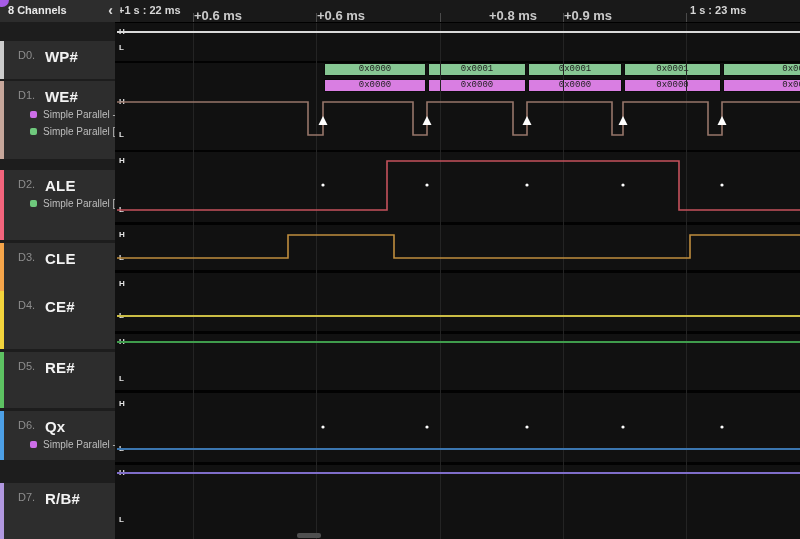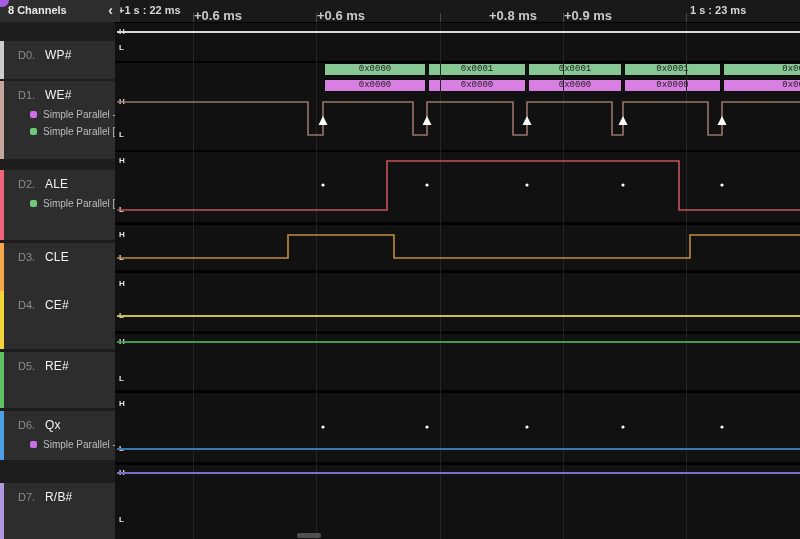--- a/index.html
+++ b/index.html
@@ -8,21 +8,21 @@
 
   
   .sidebar{position:absolute;left:0;top:0;width:115px;height:539px;background:#1d1d1d;z-index:3;}
   .sidebar-header{position:absolute;left:0;top:0;width:120px;height:22px;background:#2d2d2d;}
   .sidebar-title{position:absolute;left:8px;top:4px;font-size:11px;font-weight:bold;color:#e9e9e9;}
   .collapse-btn{position:absolute;right:7px;top:2px;font-size:14px;font-weight:bold;color:#dcdcdc;cursor:pointer;}
   .corner-blob{position:absolute;left:-5px;top:-7px;width:14px;height:14px;border-radius:50%;background:#a75ce6;z-index:9;}
   .ch-row{position:absolute;left:0;width:115px;background:#2d2d2d;overflow:hidden;margin-top:18px;}
   .ch-stripe{position:absolute;left:0;top:0;width:4px;height:100%;}
   .ch-id{position:absolute;left:18px;top:8px;font-size:11px;color:#8d8d8d;}
-  .ch-name{position:absolute;left:45px;top:7px;font-size:12px;font-weight:normal;color:#f3f3f3;letter-spacing:.2px;text-align:right;}
+  .ch-name{position:absolute;left:45px;top:7px;font-size:15px;font-weight:bold;color:#f3f3f3;letter-spacing:.2px;text-align:right;}
   .an-item{position:absolute;left:30px;height:10px;display:flex;align-items:center;}
   .an-dot{width:7px;height:7px;border-radius:2px;margin-right:6px;flex:none;}
   .an-label{font-size:10px;color:#bdbdbd;white-space:nowrap;}
 
   
   .timeline{position:absolute;left:115px;top:0;width:685px;height:22px;background:#191919;overflow:hidden;z-index:2;}
   .tl-major{position:absolute;top:4px;font-size:11px;font-weight:bold;color:#d6d6d6;white-space:nowrap;}
   .tl-minor{position:absolute;top:8px;font-size:13px;font-weight:bold;color:#c9c9c9;white-space:nowrap;}
   .tl-tick{position:absolute;top:13px;width:1px;height:9px;background:#4a4a4a;}
 

